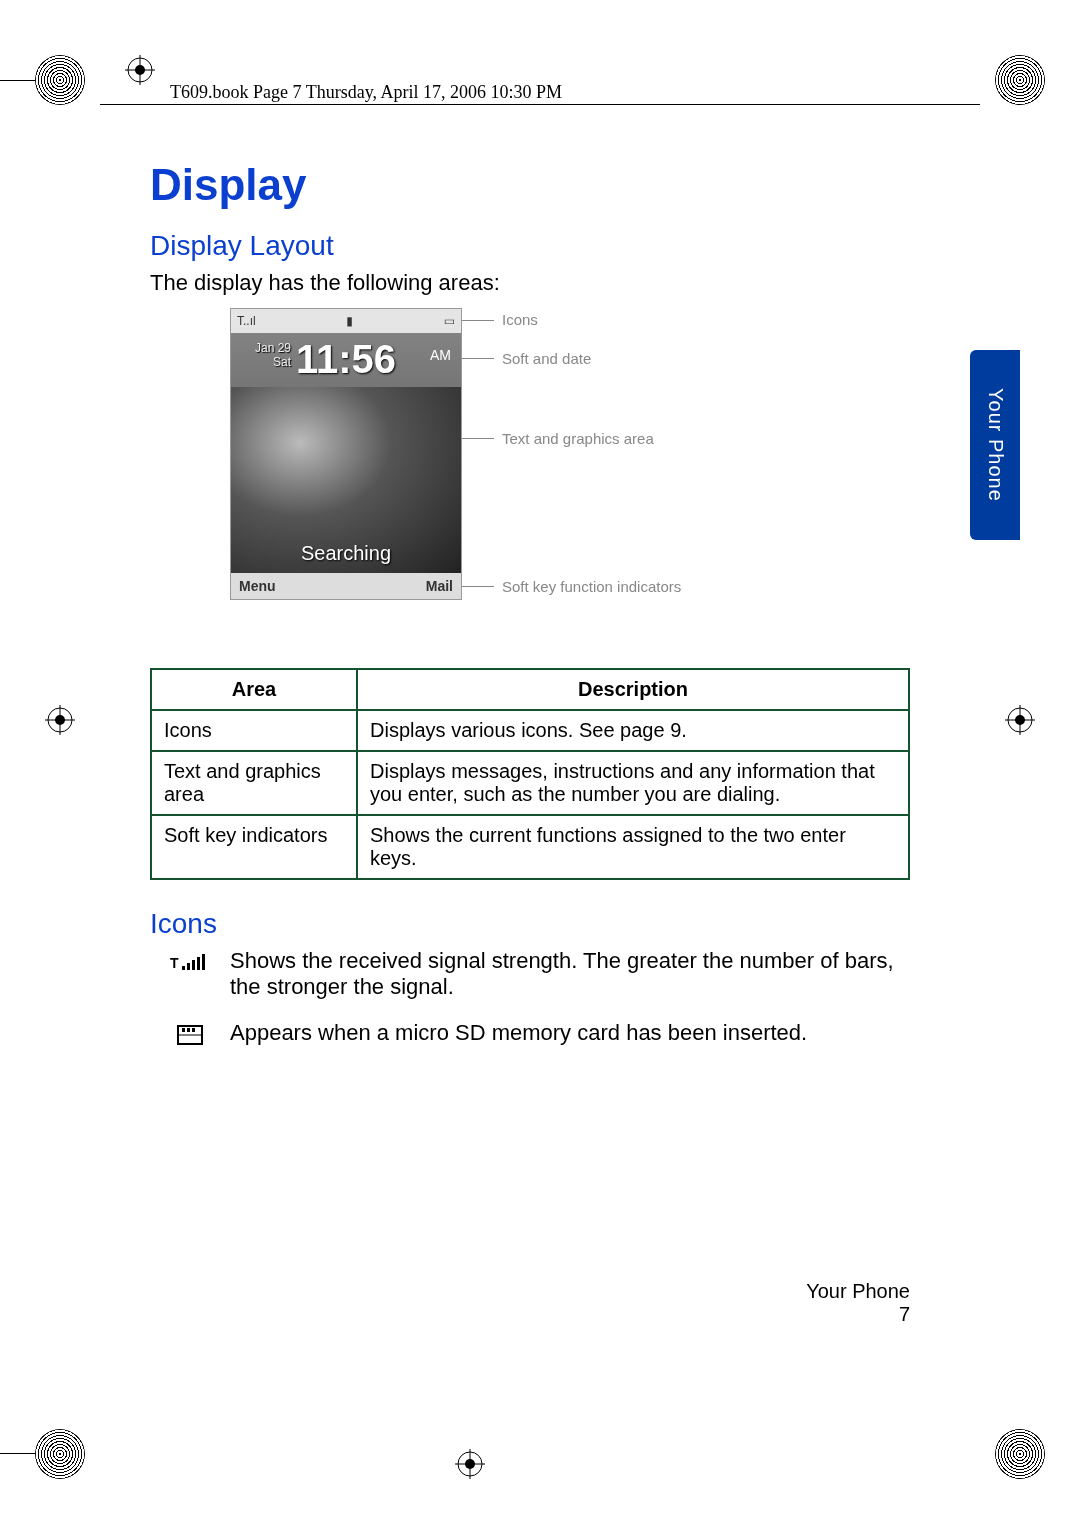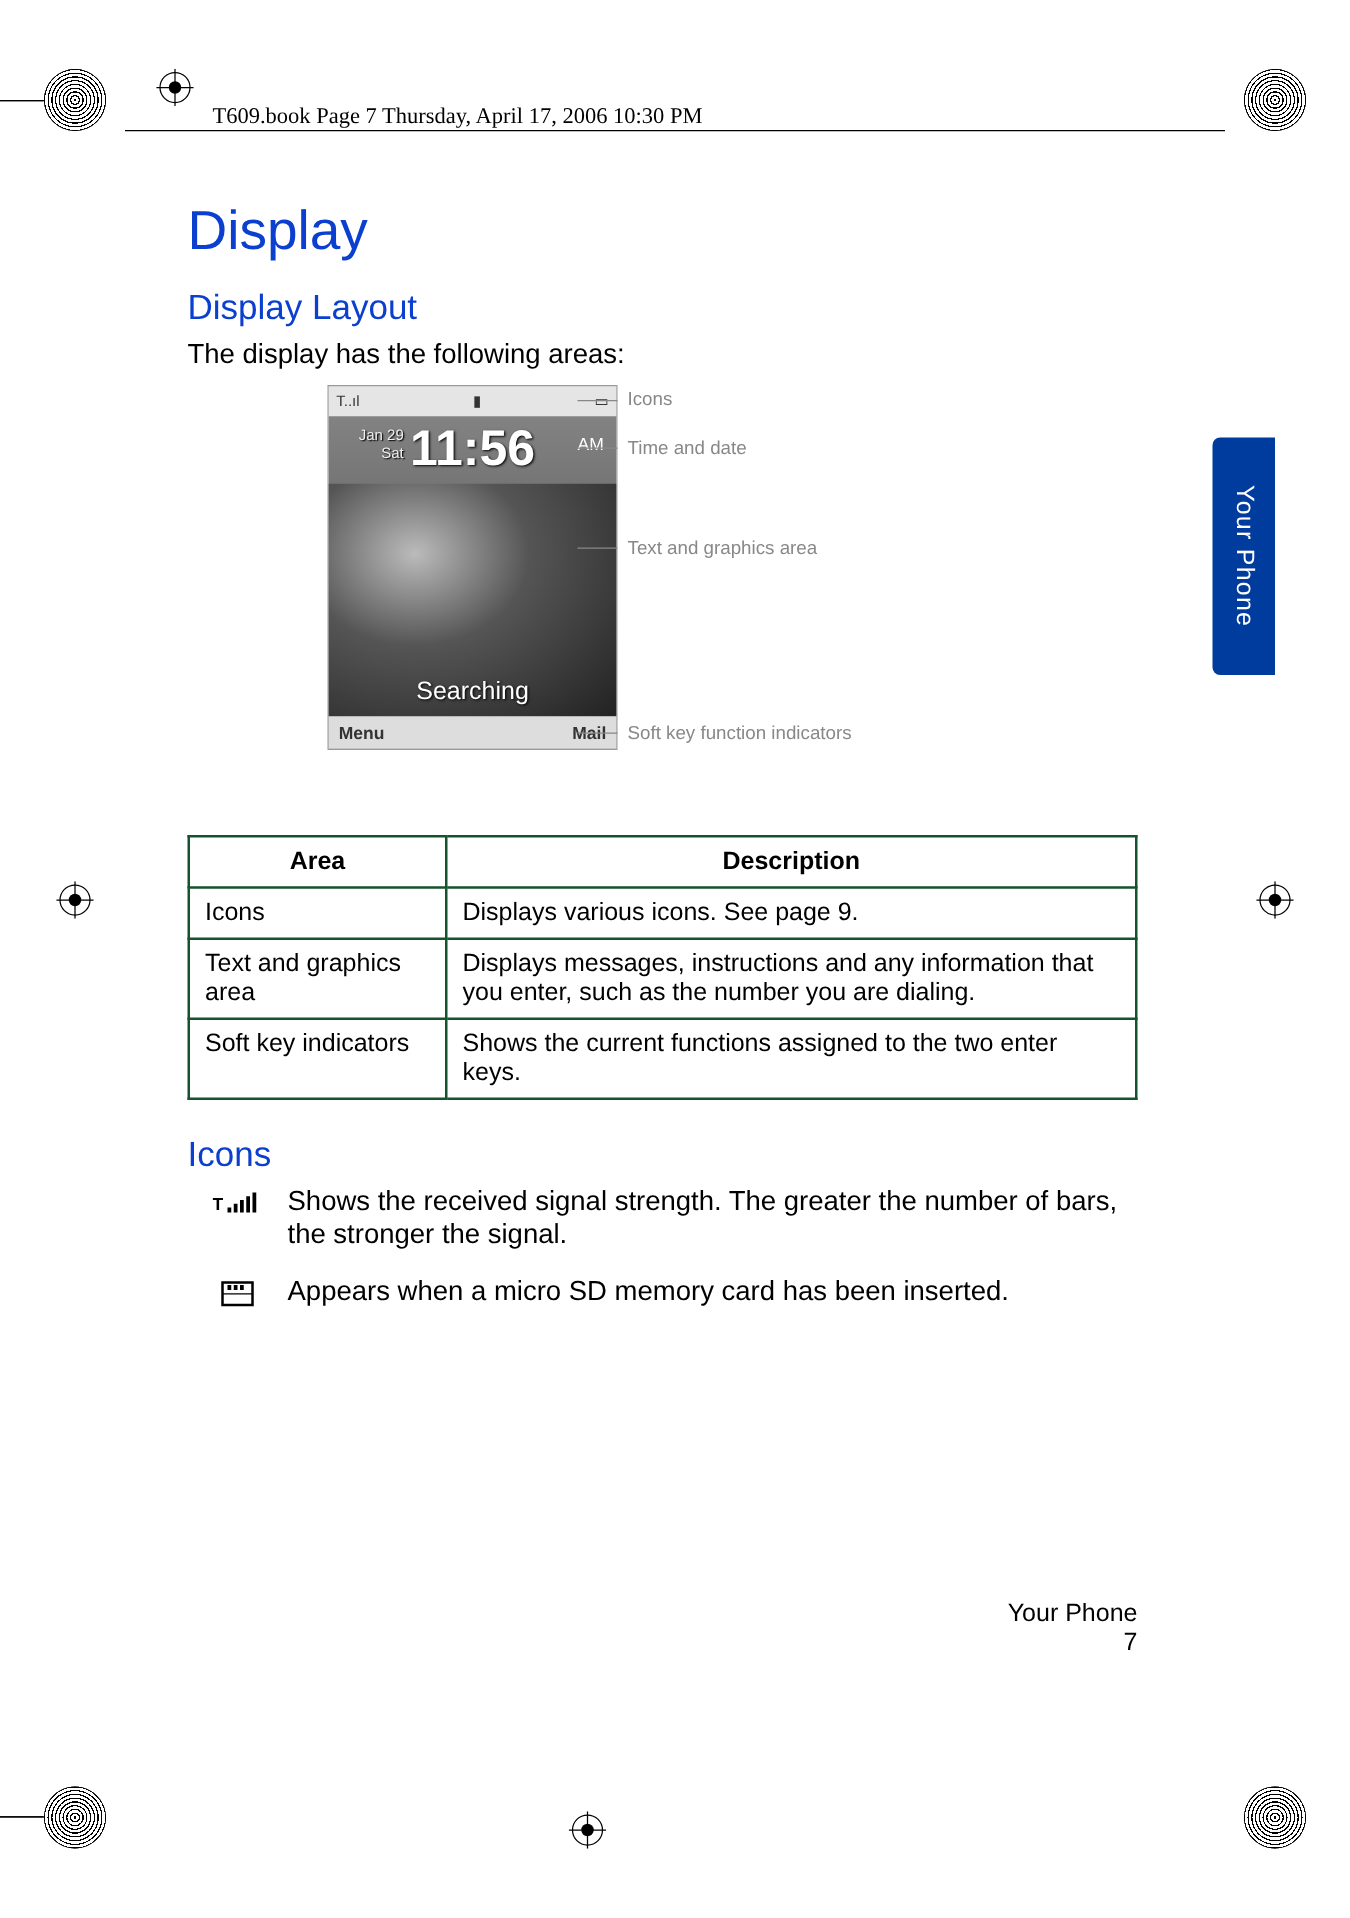--- a/index.html
+++ b/index.html
@@ -41,21 +41,21 @@
     border-top: 1px solid #000;
   }
   .content {
     position: absolute;
     left: 150px;
     top: 160px;
     width: 760px;
   }
   h1.display-title {
     color: #0a3fcf;
-    font-weight: 400;
+    font-weight: 700;
     font-size: 44px;
     margin: 0 0 20px 0;
   }
   h2.sub {
     color: #0a3fcf;
     font-weight: 400;
     font-size: 28px;
     margin: 0 0 8px 0;
   }
   .body-text {
@@ -69,21 +69,20 @@
     height: 310px;
   }
   .phone-screen {
     width: 230px;
     height: 290px;
     background: linear-gradient(#888, #444);
     border: 1px solid #999;
     position: relative;
     color: #fff;
     font-family: Arial, sans-serif;
-    margin-left: 32px;
   }
   .phone-icons {
     position: absolute;
     top: 0; left: 0; right: 0;
     height: 24px;
     background: #e5e5e5;
     color: #333;
     font-size: 12px;
     display: flex;
     align-items: center;
@@ -289,21 +288,21 @@
       <div class="phone-softkeys">
         <span>Menu</span>
         <span>Mail</span>
       </div>
     </div>
 
     <div class="callout-line" style="left:232px; top:12px; width:32px;"></div>
     <div class="callout" style="left:272px; top:3px;">Icons</div>
 
     <div class="callout-line" style="left:232px; top:50px; width:32px;"></div>
-    <div class="callout" style="left:272px; top:42px;">Time and date</div>
+    <div class="callout" style="left:272px; top:42px;">Soft and date</div>
 
     <div class="callout-line" style="left:232px; top:130px; width:32px;"></div>
     <div class="callout" style="left:272px; top:122px;">Text and graphics area</div>
 
     <div class="callout-line" style="left:232px; top:278px; width:32px;"></div>
     <div class="callout" style="left:272px; top:270px;">Soft key function indicators</div>
   </div>
 
   <table class="area-table">
     <tbody>

